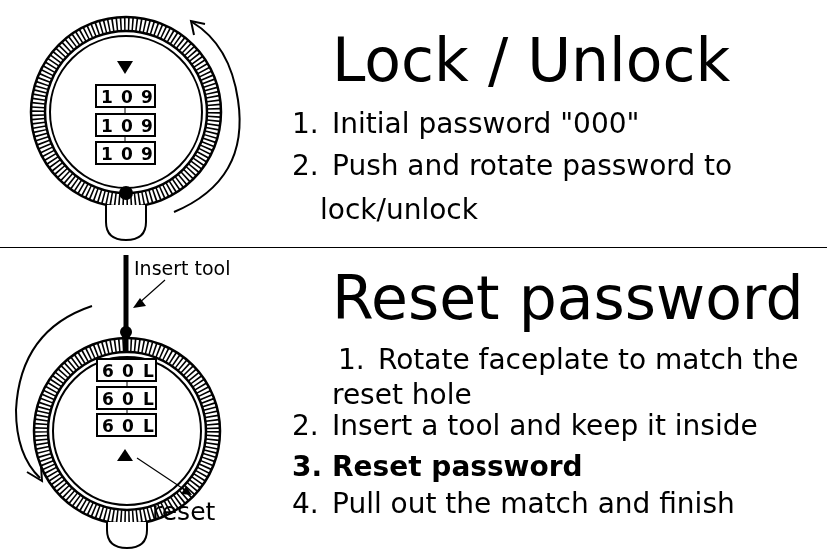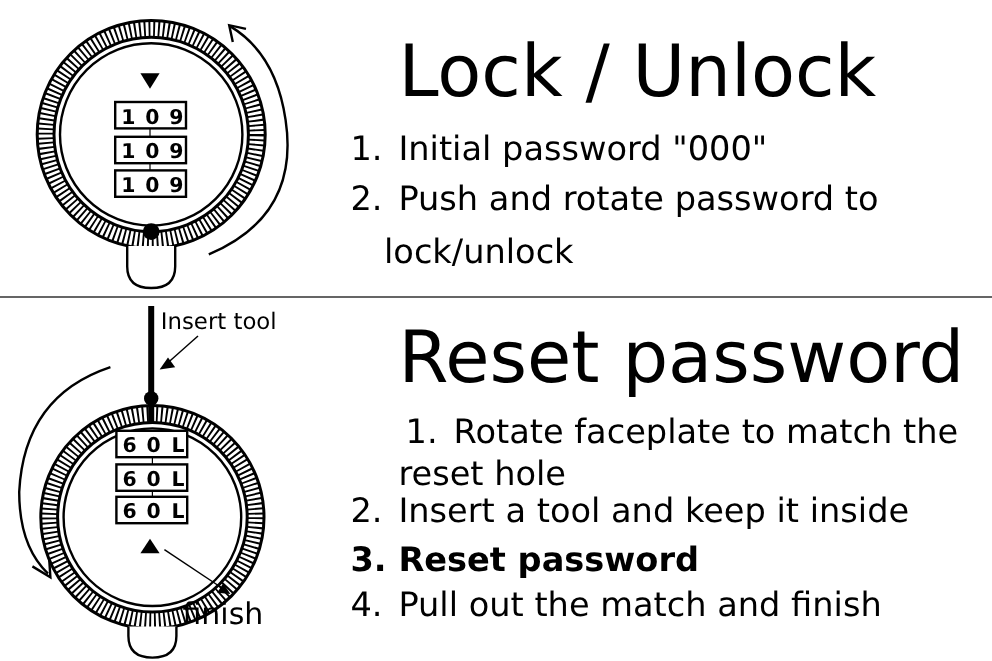--- a/index.html
+++ b/index.html
@@ -127,21 +127,21 @@
       <polygon points="192,495 181,494 186,486" fill="#000"></polygon>
     </g>
 
     <g>
       <path d="M92 306 Q20 330 16 410 Q16 455 40 478" fill="none" stroke="#000" stroke-width="2"></path>
       <polyline points="27,472 42,481 41,466" fill="none" stroke="#000" stroke-width="2"></polyline>
     </g>
   </svg>
 
   <div class="label" style="left:134px;top:259px;font-size:19px;">Insert tool</div>
-  <div class="label" style="left:152px;top:499px;font-size:25px;">finish</div>
+  <div class="label" style="left:152px;top:499px;font-size:25px;">reset</div>
 
   <div class="title" style="left:332px;top:268px;">Reset password</div>
 
   <div class="step" style="left:292px;top:346px;margin-left:46px;">
     <span class="num">1.</span><span>Rotate faceplate to match the</span>
   </div>
   <div class="step" style="left:292px;top:381px;">
     <span class="num"></span><span>reset hole</span>
   </div>
   <div class="step" style="left:292px;top:412px;">

